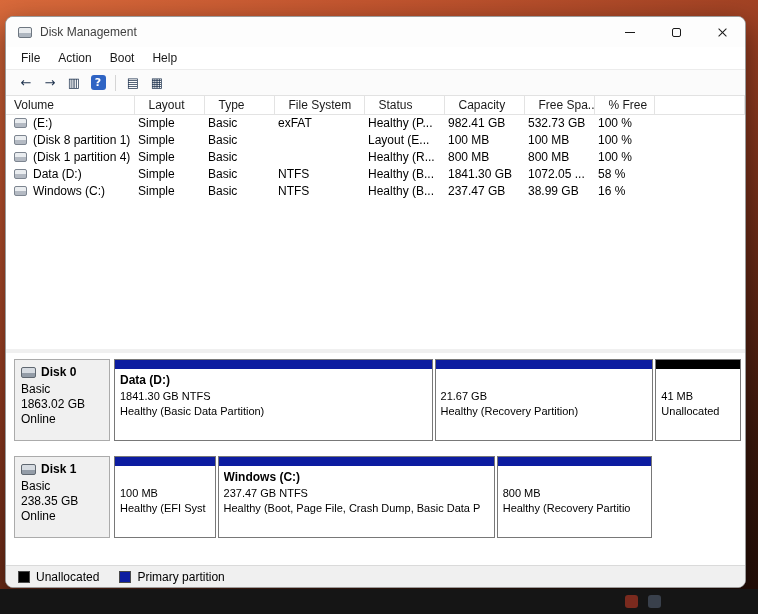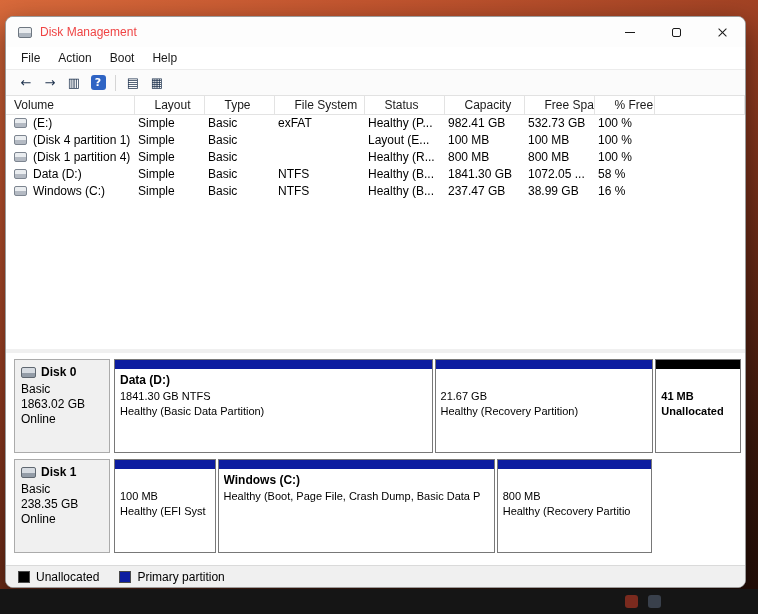--- a/index.html
+++ b/index.html
@@ -10,21 +10,21 @@
     background:linear-gradient(155deg,#d96a3b 0%,#c2552f 18%,#9c3f22 40%,#6b2a16 62%,#3c180c 82%,#200c06 100%);}
 
   
   .window{position:absolute;left:5px;top:16px;width:741px;height:572px;background:#fff;
     border:1px solid #9a9a9a;border-radius:8px;overflow:hidden;display:flex;flex-direction:column;
     box-shadow:0 10px 28px rgba(0,0,0,.5);}
 
   .titlebar{height:30px;flex:0 0 30px;display:flex;align-items:center;background:#fdfdfd;padding-left:12px;}
   .app-icon{display:inline-block;width:14px;height:11px;background:linear-gradient(#e8ebee 0 50%,#aeb6c0 50% 100%);
     border:1px solid #6d7680;border-radius:2px;margin-right:8px;}
-  .title-text{font-size:12px;color:#ef4444;}
+  .title-text{font-size:12px;color:#404040;}
   .win-controls{margin-left:auto;display:flex;height:100%;}
   .win-btn{width:46px;height:100%;display:flex;align-items:center;justify-content:center;border:none;background:transparent;padding:0;cursor:default;}
   .glyph-min{width:10px;height:1px;background:#1a1a1a;}
   .glyph-max{width:9px;height:9px;border:1px solid #1a1a1a;border-radius:2px;}
   .glyph-close{position:relative;width:11px;height:11px;}
   .glyph-close::before,.glyph-close::after{content:"";position:absolute;left:5px;top:0;width:1px;height:11px;background:#1a1a1a;}
   .glyph-close::before{transform:rotate(45deg);}
   .glyph-close::after{transform:rotate(-45deg);}
 
   .menubar{height:23px;flex:0 0 23px;display:flex;align-items:center;background:#fff;
@@ -36,30 +36,30 @@
   .tool-btn{width:24px;height:21px;display:flex;align-items:center;justify-content:center;border:none;
     background:transparent;font-size:13px;color:#20344f;padding:0;font-family:"DejaVu Sans",sans-serif;}
   .tool-btn.help{color:#fff;}
   .tool-btn.help .help-badge{width:15px;height:15px;background:#2f64c4;border-radius:3px;color:#fff;
     font-size:11px;font-weight:bold;display:flex;align-items:center;justify-content:center;}
   .tool-sep{width:1px;height:16px;background:#d5d5d5;margin:0 5px;}
 
   
   .vol-pane{height:257px;flex:0 0 257px;overflow:hidden;border-bottom:4px solid #f0f0f0;background:#fff;}
   table.vol-table{border-collapse:collapse;table-layout:fixed;width:100%;font-size:12px;}
-  .vol-table th{text-align:left;font-weight:400;color:#1a1a1a;padding:2px 20px;height:18px;
+  .vol-table th{text-align:left;font-weight:400;color:#1a1a1a;padding:2px 14px;height:18px;
     border-right:1px solid #e3e3e3;border-bottom:1px solid #e3e3e3;white-space:nowrap;overflow:hidden;}
   .vol-table td{padding:1px 4px;height:17px;white-space:nowrap;overflow:hidden;color:#000;}
   .vol-table th:first-child,.vol-table td:first-child{padding-left:8px;}
   .drive-icon{display:inline-block;width:13px;height:10px;background:linear-gradient(#eaedf0 0 50%,#b4bac3 50% 100%);
     border:1px solid #7d8590;border-radius:2px;margin-right:6px;vertical-align:-1px;}
 
   
   .graph-pane{flex:1;background:#fff;padding:6px 4px 0 8px;overflow:hidden;}
-  .disk-row{display:flex;height:94px;margin-bottom:6px;}
+  .disk-row{display:flex;height:82px;margin-bottom:15px;}
   .disk-info{flex:0 0 96px;background:#f0f0f0;border:1px solid #ababab;padding:5px 6px;font-size:12px;line-height:15px;color:#000;}
   .disk-name{display:flex;align-items:center;gap:5px;font-weight:bold;margin-bottom:2px;}
   .disk-icon{display:inline-block;width:15px;height:11px;background:linear-gradient(#d6dbe1 0 50%,#939ca7 50% 100%);
     border:1px solid #5f6770;border-radius:2px;}
   .partitions{flex:1;display:flex;gap:2px;margin-left:4px;}
   .partition{border:1px solid #787878;background:#fff;display:flex;flex-direction:column;overflow:hidden;}
   .stripe{height:9px;flex:0 0 9px;background:var(--primary-partition,#0c1ca0);}
   .stripe.unalloc{background:var(--unallocated,#000);}
   .pbody{padding:4px 5px 0 5px;font-size:11px;line-height:15px;white-space:nowrap;overflow:hidden;color:#000;}
   .ptitle{font-size:12px;font-weight:bold;height:16px;white-space:nowrap;overflow:hidden;}
@@ -155,21 +155,21 @@
             <td>Simple</td>
             <td>Basic</td>
             <td>exFAT</td>
             <td>Healthy (P...</td>
             <td>982.41 GB</td>
             <td>532.73 GB</td>
             <td>100 %</td>
             <td></td>
           </tr>
           <tr>
-            <td><span class="drive-icon"></span><span>(Disk 4 partition 1)</span></td>
+            <td><span class="drive-icon"></span><span>(Disk 8 partition 1)</span></td>
             <td>Simple</td>
             <td>Basic</td>
             <td></td>
             <td>Layout (E...</td>
             <td>100 MB</td>
             <td>100 MB</td>
             <td>100 %</td>
             <td></td>
           </tr>
           <tr>
@@ -231,21 +231,21 @@
             </div>
           </div>
           <div class="partition" style="flex:0 0 34.9%;">
             <div class="stripe"></div>
             <div class="pbody">
               <div class="ptitle"></div>
               <div class="pline">21.67 GB</div>
               <div class="pline">Healthy (Recovery Partition)</div>
             </div>
           </div>
-          <div class="partition" style="flex:1;font-weight:bold;">
+          <div class="partition" style="flex:1;">
             <div class="stripe unalloc"></div>
             <div class="pbody">
               <div class="ptitle"></div>
               <div class="pline">41 MB</div>
               <div class="pline">Unallocated</div>
             </div>
           </div>
         </div>
       </div>
 
@@ -265,20 +265,21 @@
             <div class="pbody">
               <div class="ptitle"></div>
               <div class="pline">100 MB</div>
               <div class="pline">Healthy (EFI Syst</div>
             </div>
           </div>
           <div class="partition" style="flex:0 0 44.2%;">
             <div class="stripe"></div>
             <div class="pbody">
               <div class="ptitle">Windows  (C:)</div>
+              <div class="pline">237.47 GB NTFS</div>
               <div class="pline">Healthy (Boot, Page File, Crash Dump, Basic Data P</div>
             </div>
           </div>
           <div class="partition" style="flex:0 0 24.8%;">
             <div class="stripe"></div>
             <div class="pbody">
               <div class="ptitle"></div>
               <div class="pline">800 MB</div>
               <div class="pline">Healthy (Recovery Partitio</div>
             </div>

